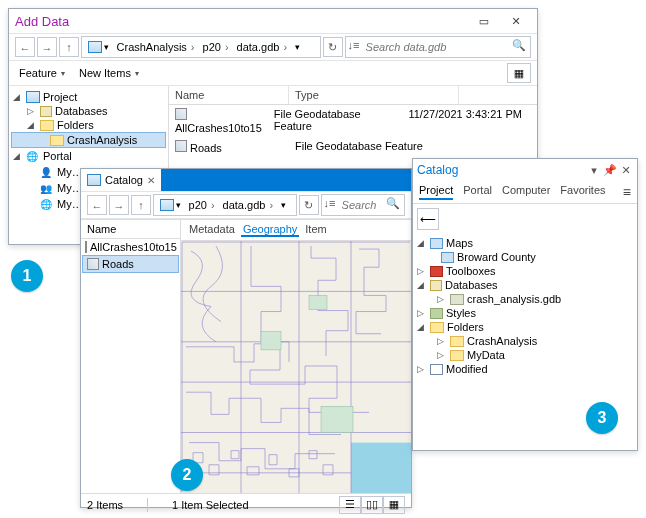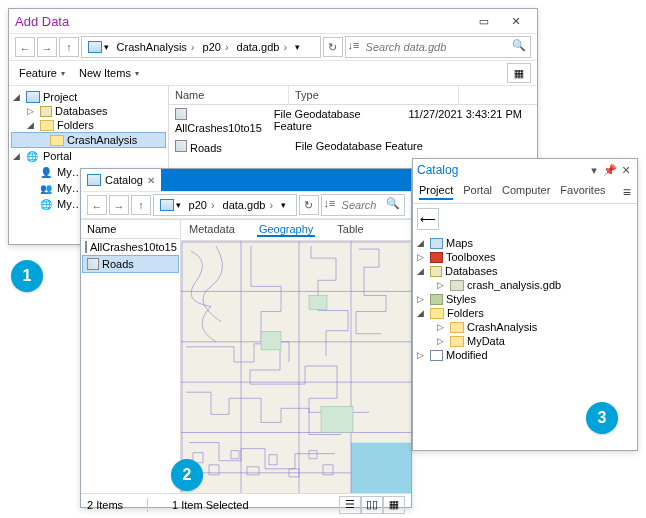--- a/index.html
+++ b/index.html
@@ -52,21 +52,21 @@
   
   #win2 { left:80px; top:168px; width:332px; height:340px; }
   #win2 .tabhead { display:flex; align-items:center; background:#0078d4; height:22px; }
   .tab { background:#fff; display:flex; align-items:center; gap:4px; padding:0 6px; height:22px; }
   .tab .close { color:#666; font-size:10px; }
   .body2 { display:flex; height:274px; border-top:1px solid #dcdcdc; }
   .namepane { width:100px; border-right:1px solid #dcdcdc; }
   .namepane .hdr { padding:3px 6px; border-bottom:1px solid #dcdcdc; }
   .namepane .itm { display:flex; align-items:center; gap:3px; padding:2px 4px; }
   .previewpane { flex:1; display:flex; flex-direction:column; }
-  .subtabs { display:flex; gap:20px; padding:3px 6px; border-bottom:1px solid #dcdcdc; }
+  .subtabs { display:flex; gap:4px; padding:3px 6px; border-bottom:1px solid #dcdcdc; }
   .subtab { color:#444; padding:0 2px; }
   .subtab.active { color:#0078d4; border-bottom:2px solid #0078d4; }
   .mapbox { flex:1; position:relative; overflow:hidden; background:#eef2e6; }
   .mapbox svg { position:absolute; inset:0; width:100%; height:100%; }
   .statusbar2 { display:flex; align-items:center; height:22px; border-top:1px solid #dcdcdc; padding:0 6px; gap:24px; }
   .statusbar2 .viewbtns { margin-left:auto; display:flex; }
   .viewbtn2 { width:22px; height:18px; border:1px solid #c3c9d2; display:flex; align-items:center; justify-content:center; }
 
   
   #win3 { left:412px; top:158px; width:226px; height:293px; }
@@ -249,21 +249,21 @@
         </div>
       <div class="itm selrow" style="margin:0 1px">
           <span class="icon ico-fc"></span>
           <span>Roads</span>
         </div>
     </div>
     <div class="previewpane">
       <div class="subtabs">
         <span class="subtab">Metadata</span>
         <span class="subtab active">Geography</span>
-        <span class="subtab">Table</span>
+        <span class="subtab">Item</span>
       </div>
       <div class="mapbox">
         <svg viewBox="0 0 230 250" preserveAspectRatio="none">
           <rect width="230" height="250" fill="#f2f0e6"></rect>
           <rect x="170" y="200" width="70" height="60" fill="#98d4e8"></rect>
           <g stroke="#7a6ed0" stroke-width="0.6" fill="none" opacity="0.9">
             <path d="M1 1 h228 M1 1 v248 M60 0 v250 M118 0 v250 M170 0 v250 M0 50 h230 M0 100 h230 M0 140 h230 M0 190 h230 M0 230 h170"></path>
             <path d="M10 10 q20 10 5 30 t15 25 q-20 20 5 35 M35 5 q15 25 -5 40 t10 35 M70 5 v40 h30 v25 h-20 v30 h28 v20 M130 5 v12 h25 v22 h-18 v30 h30 v20 h-22 v25 M178 8 h20 v18 h-15 v28 h22 v16 h-30 v22 h25"></path>
             <path d="M5 105 h48 v15 h20 v-18 h26 v26 h-30 v14 h55 v-18 h32 v32 h-28 v14 h60 M5 150 h25 v22 h18 v-16 h32 v24 h20 v-14 h28 v26 h32 M8 200 h30 v18 h22 v-12 h24 v20 h30 v-15 h40"></path>
             <path d="M12 210 h10 v10 h-10z M28 222 h10 v10 h-10z M50 208 h8 v8 h-8z M66 224 h12 v8 h-12z M88 212 h8 v10 h-8z M108 226 h10 v8 h-10z M128 208 h8 v8 h-8z M142 222 h10 v10 h-10z"></path>
@@ -305,20 +305,24 @@
   </div>
   <div class="searchrow">
     <div class="btnback">⟵</div>
   </div>
   <div class="tree3">
     <div class="treeitem">
         <span class="arrow">◢</span>
         <span class="icon ico-map"></span>
         <span>Maps</span>
       </div>
+    <div class="treeitem" style="padding-left:28px">
+        <span class="icon ico-map"></span>
+        <span>Broward County</span>
+      </div>
     <div class="treeitem">
         <span class="arrow">▷</span>
         <span class="icon ico-tbx"></span>
         <span>Toolboxes</span>
       </div>
     <div class="treeitem">
         <span class="arrow">◢</span>
         <span class="icon ico-db"></span>
         <span>Databases</span>
       </div>

